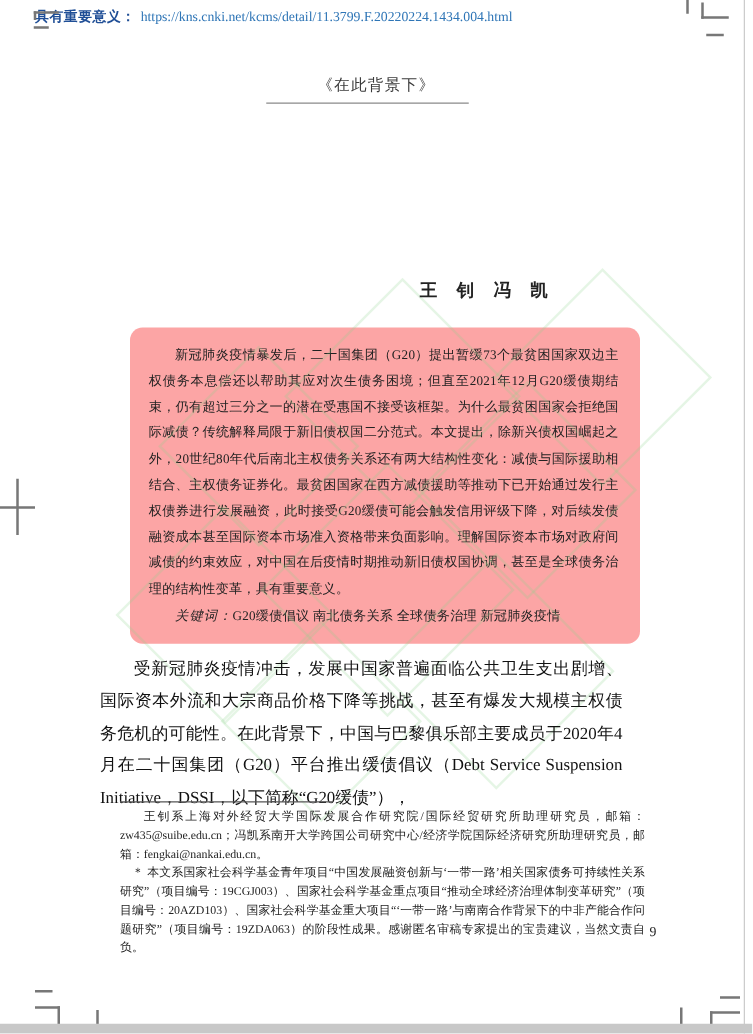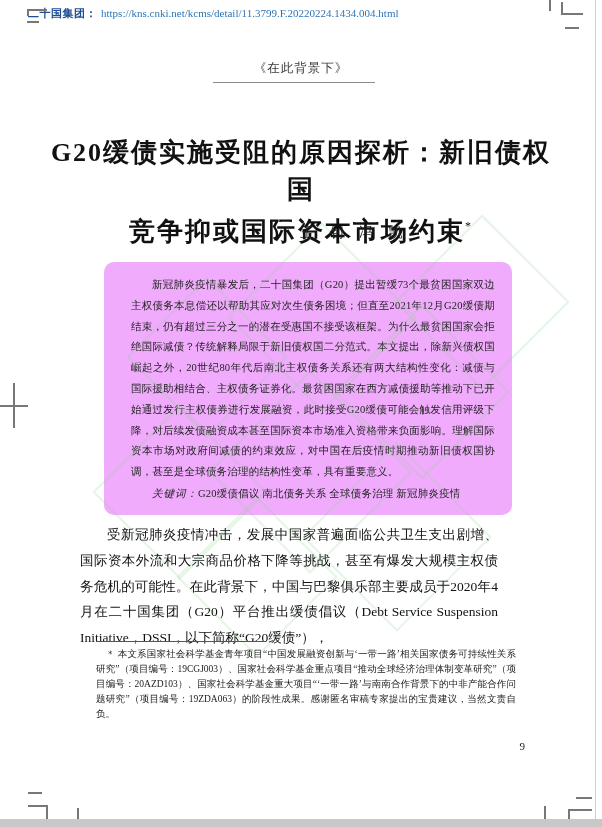--- a/index.html
+++ b/index.html
@@ -12,25 +12,25 @@
   .netpub{position:absolute;left:28px;top:6px;font-size:11px;white-space:nowrap;z-index:4;}
   .netpub .lbl{color:#1f4e96;font-weight:bold;letter-spacing:.5px;}
   .netpub .url{color:#2e75b6;text-decoration:none;margin-left:4px;font-family:"Liberation Serif",serif;}
   .journal{position:absolute;left:0;top:60px;width:602px;text-align:center;
     font-size:12.5px;color:#3a3a3a;letter-spacing:1px;z-index:4;}
   .journal-rule{position:absolute;left:213px;top:82px;width:162px;height:1px;background:#8a8a8a;z-index:4;}
   
   .title{position:absolute;left:40px;top:134px;width:522px;text-align:center;
     font-weight:bold;font-size:26px;line-height:37px;letter-spacing:2px;color:#111;z-index:4;}
   .title sup{font-size:12px;font-weight:normal;}
-  .authors{position:absolute;left:300px;top:224px;width:180px;text-align:left;
-    font-size:14px;letter-spacing:6px;color:#222;z-index:4;}
+  .authors{position:absolute;left:300px;top:224px;width:180px;text-align:center;
+    font-size:14px;letter-spacing:6px;color:#222;z-index:4;font-weight:bold;}
   
   .abstract-box{position:absolute;left:104px;top:262px;width:408px;min-height:208px;
-    background:#f0abfc;border-radius:10px;padding:13px 17px 10px 27px;box-sizing:border-box;z-index:2;}
+    background:#fca5a5;border-radius:10px;padding:13px 17px 10px 15px;box-sizing:border-box;z-index:2;}
   .abstract-box p{margin:0;font-size:10.5px;line-height:20.8px;text-indent:2em;
     text-align:justify;color:#222;letter-spacing:.2px;}
   .keywords{margin-top:1px !important;}
   .keywords .kw-label{letter-spacing:1px;font-style:italic;}
   
   .bodytext{position:absolute;left:80px;top:522px;width:418px;z-index:4;}
   .bodytext p{margin:0;font-size:13.5px;line-height:25.8px;text-indent:2em;
     text-align:justify;color:#111;}
   
   .fn-rule{position:absolute;left:96px;top:641px;width:170px;height:1px;background:#555;z-index:4;}
@@ -48,44 +48,41 @@
   .mark{position:absolute;background:#777;z-index:5;}
   .edge-right{position:absolute;left:595px;top:0;width:1px;height:827px;background:#cccccc;z-index:5;}
   .edge-bottom{position:absolute;left:0;top:819px;width:602px;height:8px;background:#c8c8c8;z-index:6;}
 </style>
 </head>
 <body>
 
 <div class="page">
 
   <div class="netpub">
-    <span class="lbl">二十国集团：</span><a class="url" href="#">https://kns.cnki.net/kcms/detail/11.3799.F.20220224.1434.004.html</a>
+    <span class="lbl">具有重要意义：</span><a class="url" href="#">https://kns.cnki.net/kcms/detail/11.3799.F.20220224.1434.004.html</a>
   </div>
 
   <div class="journal">《在此背景下》</div>
   <div class="journal-rule"></div>
 
-  <div class="title">
-    <span>G20缓债实施受阻的原因探析：新旧债权国</span><br>
-    <span>竞争抑或国际资本市场约束</span><sup>*</sup>
-  </div>
 
   <div class="authors">王 钊 冯 凯</div>
 
   <div class="abstract-box">
     <p>新冠肺炎疫情暴发后，二十国集团（G20）提出暂缓73个最贫困国家双边主权债务本息偿还以帮助其应对次生债务困境；但直至2021年12月G20缓债期结束，仍有超过三分之一的潜在受惠国不接受该框架。为什么最贫困国家会拒绝国际减债？传统解释局限于新旧债权国二分范式。本文提出，除新兴债权国崛起之外，20世纪80年代后南北主权债务关系还有两大结构性变化：减债与国际援助相结合、主权债务证券化。最贫困国家在西方减债援助等推动下已开始通过发行主权债券进行发展融资，此时接受G20缓债可能会触发信用评级下降，对后续发债融资成本甚至国际资本市场准入资格带来负面影响。理解国际资本市场对政府间减债的约束效应，对中国在后疫情时期推动新旧债权国协调，甚至是全球债务治理的结构性变革，具有重要意义。</p>
     <p class="keywords"><span class="kw-label">关键词：</span><span>G20缓债倡议 南北债务关系 全球债务治理 新冠肺炎疫情</span></p>
   </div>
 
   <div class="bodytext">
     <p>受新冠肺炎疫情冲击，发展中国家普遍面临公共卫生支出剧增、国际资本外流和大宗商品价格下降等挑战，甚至有爆发大规模主权债务危机的可能性。在此背景下，中国与巴黎俱乐部主要成员于2020年4月在二十国集团（G20）平台推出缓债倡议（Debt Service Suspension Initiative，DSSI，以下简称“G20缓债”），</p>
   </div>
 
   <div class="fn-rule"></div>
   <div class="footnotes">
+    <p class="fn-author">王钊系上海对外经贸大学国际发展合作研究院/国际经贸研究所助理研究员，邮箱：zw435@suibe.edu.cn；冯凯系南开大学跨国公司研究中心/经济学院国际经济研究所助理研究员，邮箱：fengkai@nankai.edu.cn。</p>
     <p class="fn-fund">＊ 本文系国家社会科学基金青年项目“中国发展融资创新与‘一带一路’相关国家债务可持续性关系研究”（项目编号：19CGJ003）、国家社会科学基金重点项目“推动全球经济治理体制变革研究”（项目编号：20AZD103）、国家社会科学基金重大项目“‘一带一路’与南南合作背景下的中非产能合作问题研究”（项目编号：19ZDA063）的阶段性成果。感谢匿名审稿专家提出的宝贵建议，当然文责自负。</p>
   </div>
 
   <div class="pagenum">9</div>
 
   <div class="watermark">
     <div class="wm-d" style="left:150px;top:300px;width:110px;height:110px;"></div>
     <div class="wm-d" style="left:255px;top:250px;width:130px;height:130px;"></div>
     <div class="wm-d" style="left:118px;top:430px;width:120px;height:120px;"></div>
     <div class="wm-d" style="left:238px;top:400px;width:140px;height:140px;"></div>

